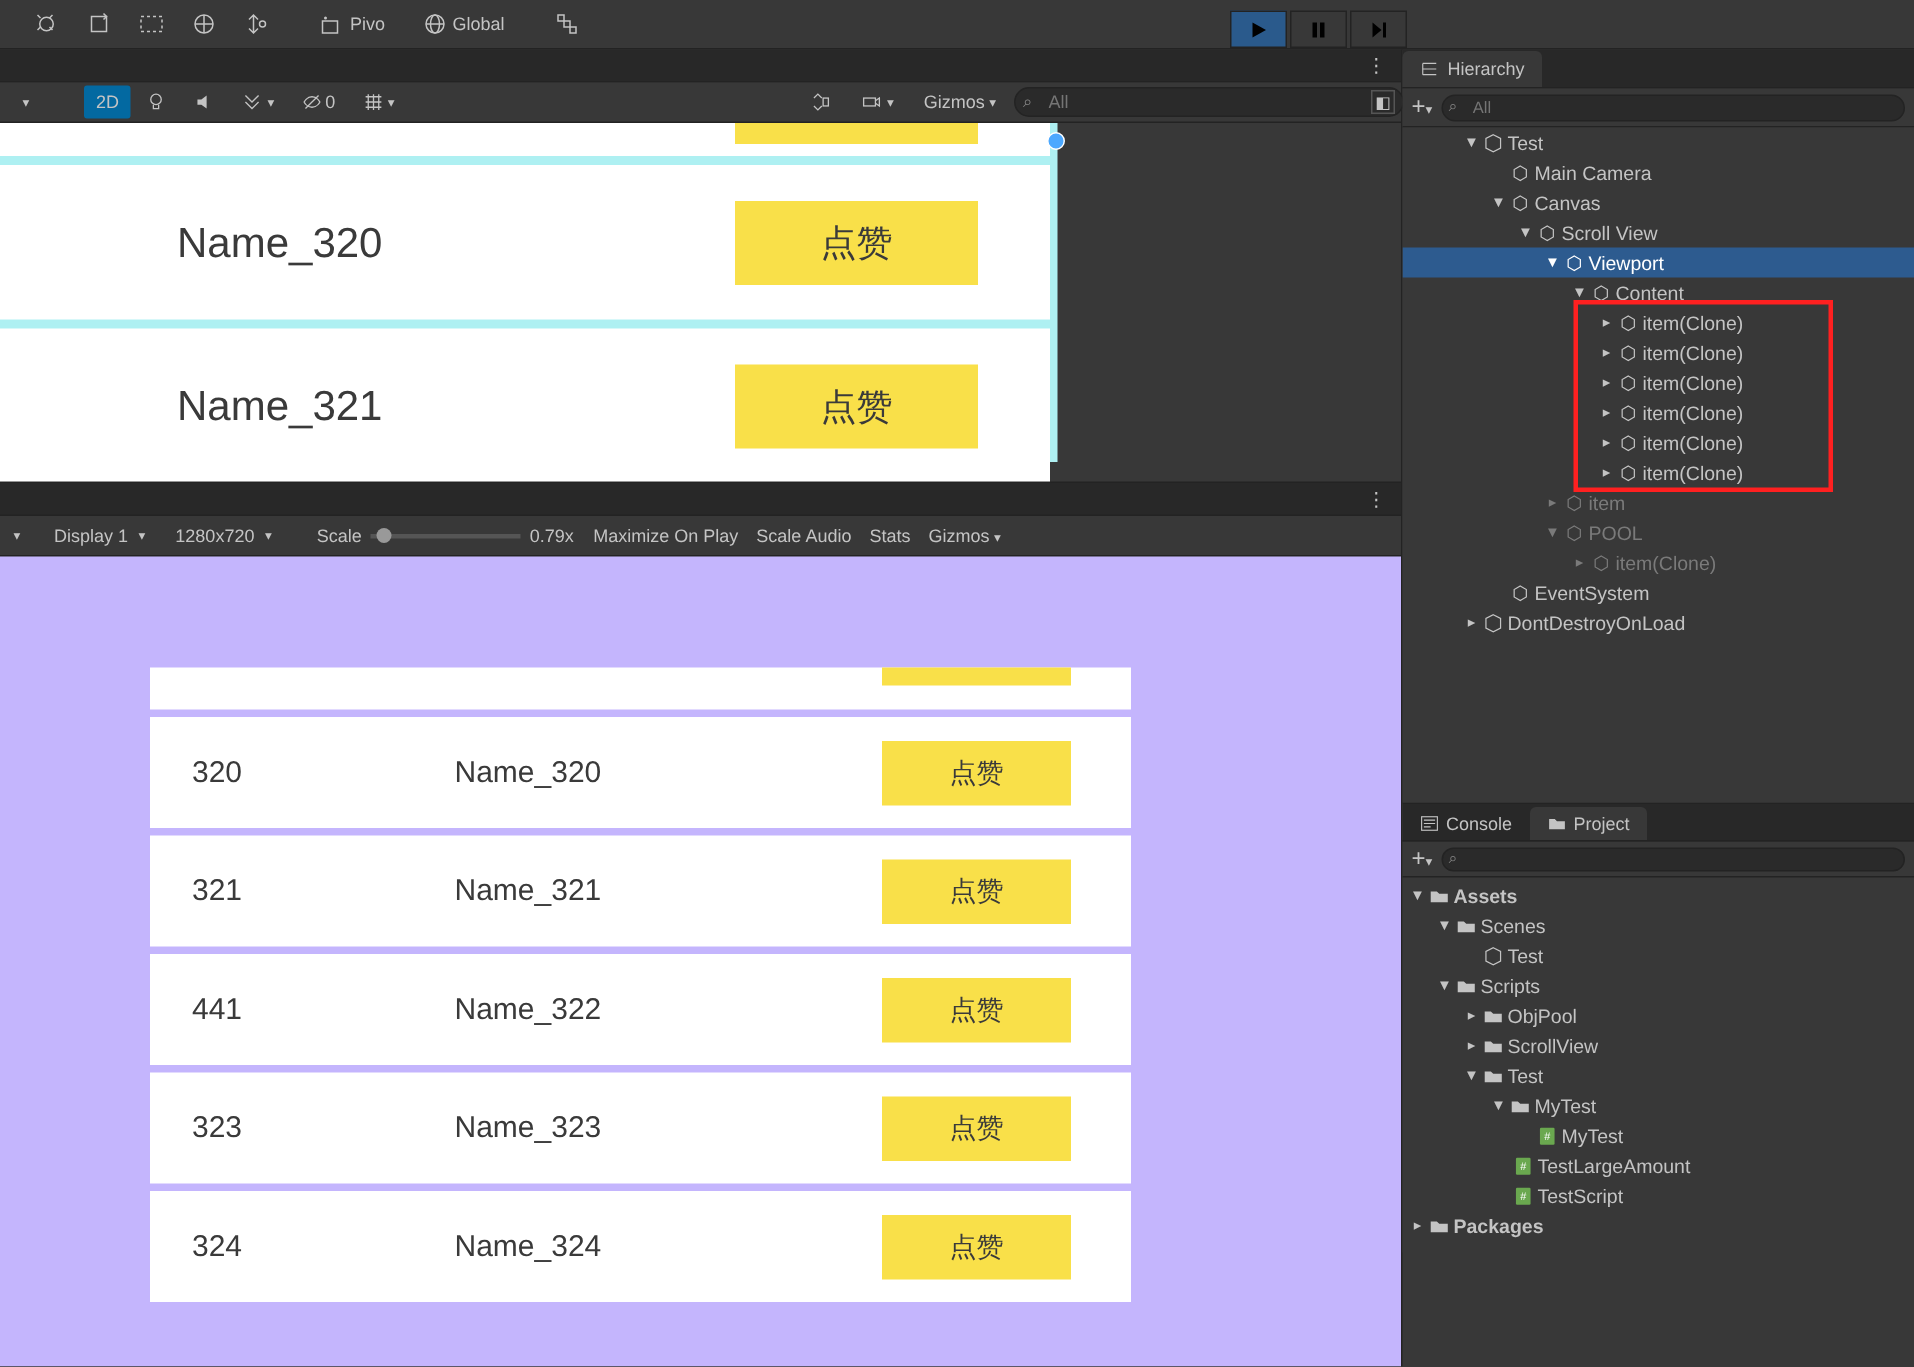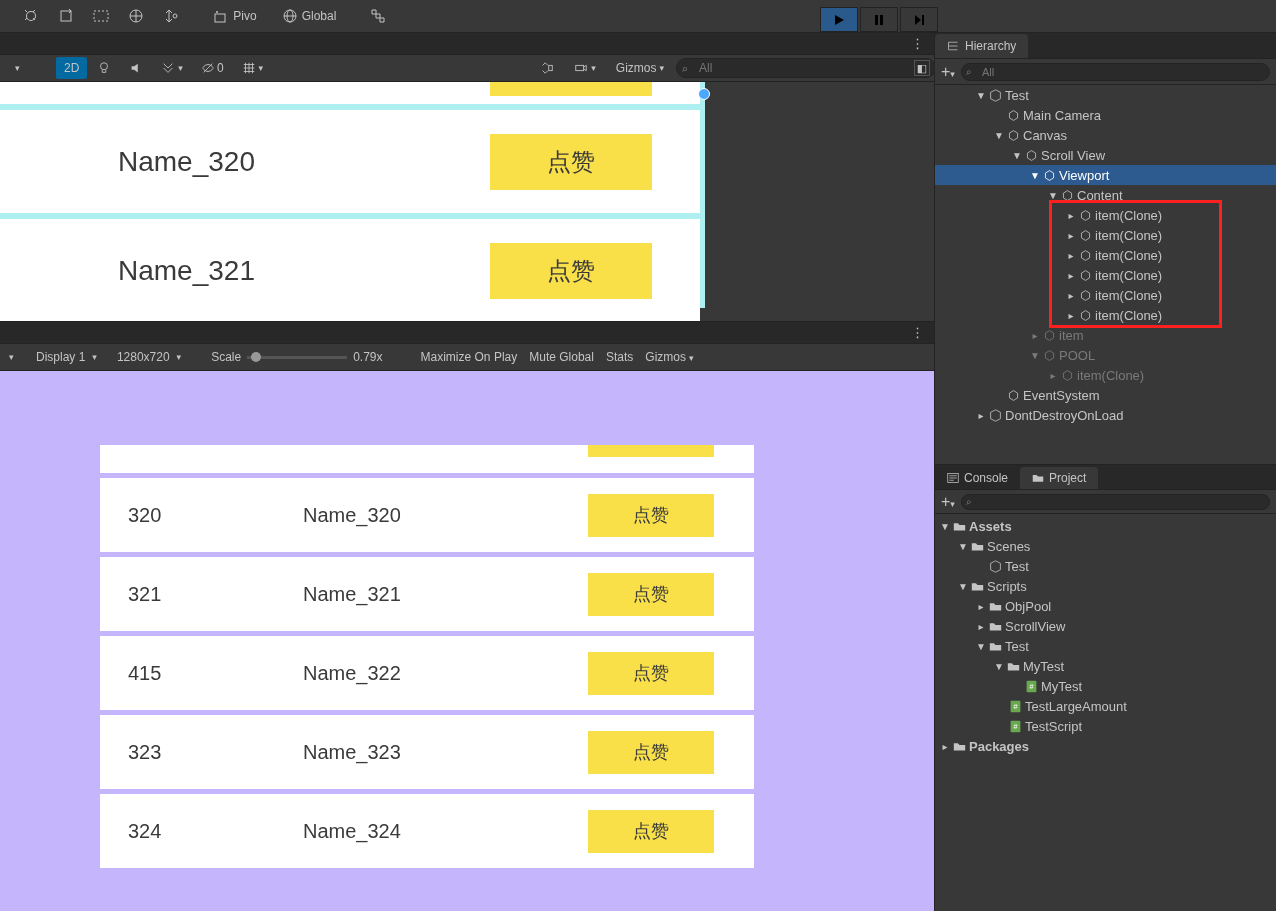--- a/index.html
+++ b/index.html
@@ -69,21 +69,21 @@
 
 
 .bottom-panel { height: 300px; background: #383838; border-top: 1px solid #232323; display: flex; flex-direction: column; }
 .bottom-tabs { height: 25px; background: #282828; display: flex; align-items: flex-end; border-bottom: 1px solid #232323; }
 .bottom-tab { height: 22px; padding: 0 12px; display: flex; align-items: center; gap: 5px; font-size: 12px; cursor: pointer; }
 .bottom-tab.active { background: #383838; border-top-left-radius: 4px; border-top-right-radius: 4px; }
 .proj-toolbar { height: 24px; display: flex; align-items: center; padding: 0 6px; gap: 6px; border-bottom: 1px solid #232323; }
 .proj-search { flex: 1; background: #2a2a2a; border: 1px solid #232323; color: #c4c4c4; height: 16px; border-radius: 8px; padding: 0 6px 0 18px; font-size: 11px; }
 .proj-tree { flex: 1; overflow: auto; font-size: 13px; padding-top: 2px; }
 
-.hier-container { position: relative; height: 431px; display: flex; flex-direction: column; }
+.hier-container { position: relative; height: 502px; display: flex; flex-direction: column; }
 
 svg { fill: currentColor; }
 .arrow-down::after { content: "▾"; font-size: 9px; margin-left: 3px; }
 </style>
 </head>
 <body>
 
 <div class="top-toolbar">
   <div class="tb-group" style="margin-left:14px;gap:2px">
     <button class="tb-btn">
@@ -257,22 +257,22 @@
       <span class="game-drop arrow-down" style="margin-left:8px">
           <span>1280x720</span>
         </span>
       <div class="scale-slider" style="margin-left:18px">
         <span>Scale</span>
         <div class="scale-track">
             <div class="scale-handle"></div>
           </div>
         <span>0.79x</span>
       </div>
-      <span style="margin-left:26px;cursor:pointer">Maximize On Play</span>
-      <span style="cursor:pointer">Mute Global</span>
+      <span style="margin-left:1px;cursor:pointer">Maximize On Play</span>
+      <span style="cursor:pointer">Scale Audio</span>
       <span style="cursor:pointer">Stats</span>
       <span class="arrow-down" style="cursor:pointer">Gizmos</span>
     </div>
 
     <div class="game-view">
       <div class="game-scroll">
         <div class="game-row first">
           <div class="game-btn" style="height:12px;top:0"></div>
         </div>
         <div class="game-row">
@@ -283,21 +283,21 @@
             </div>
         </div>
         <div class="game-row">
           <span class="game-num">321</span>
           <span class="game-name">Name_321</span>
           <div class="game-btn">
               <span>点赞</span>
             </div>
         </div>
         <div class="game-row">
-          <span class="game-num">415</span>
+          <span class="game-num">441</span>
           <span class="game-name">Name_322</span>
           <div class="game-btn">
               <span>点赞</span>
             </div>
         </div>
         <div class="game-row">
           <span class="game-num">323</span>
           <span class="game-name">Name_323</span>
           <div class="game-btn">
               <span>点赞</span>

